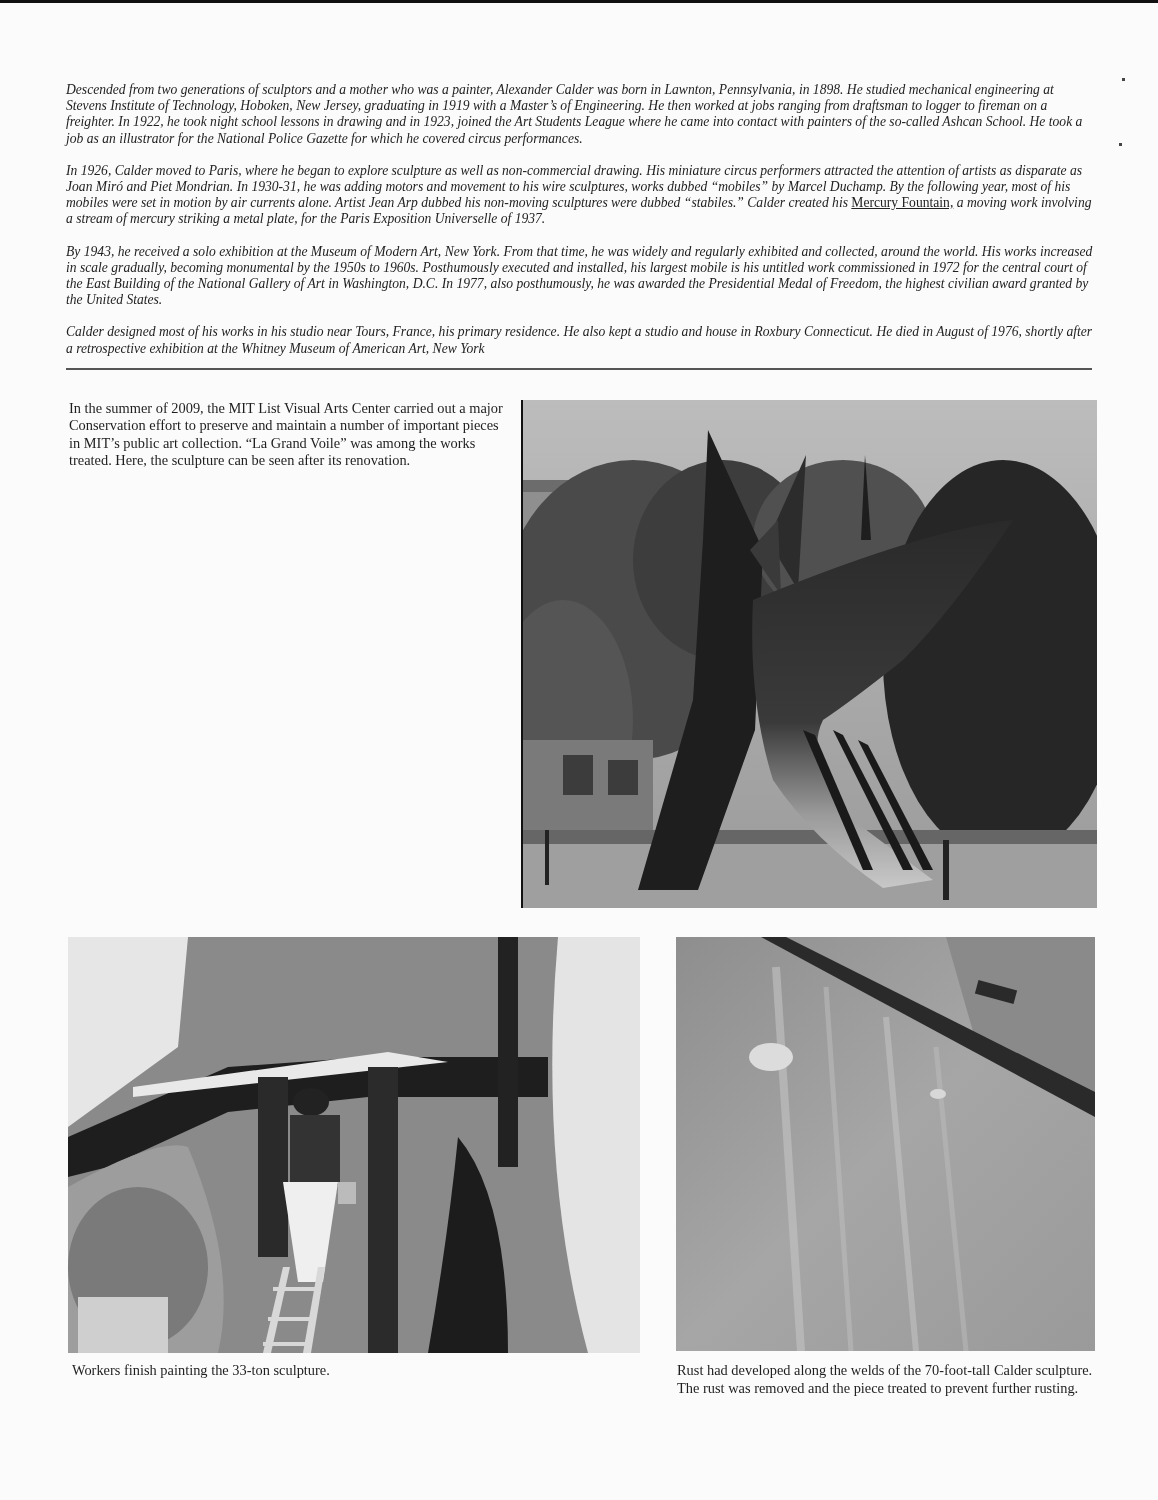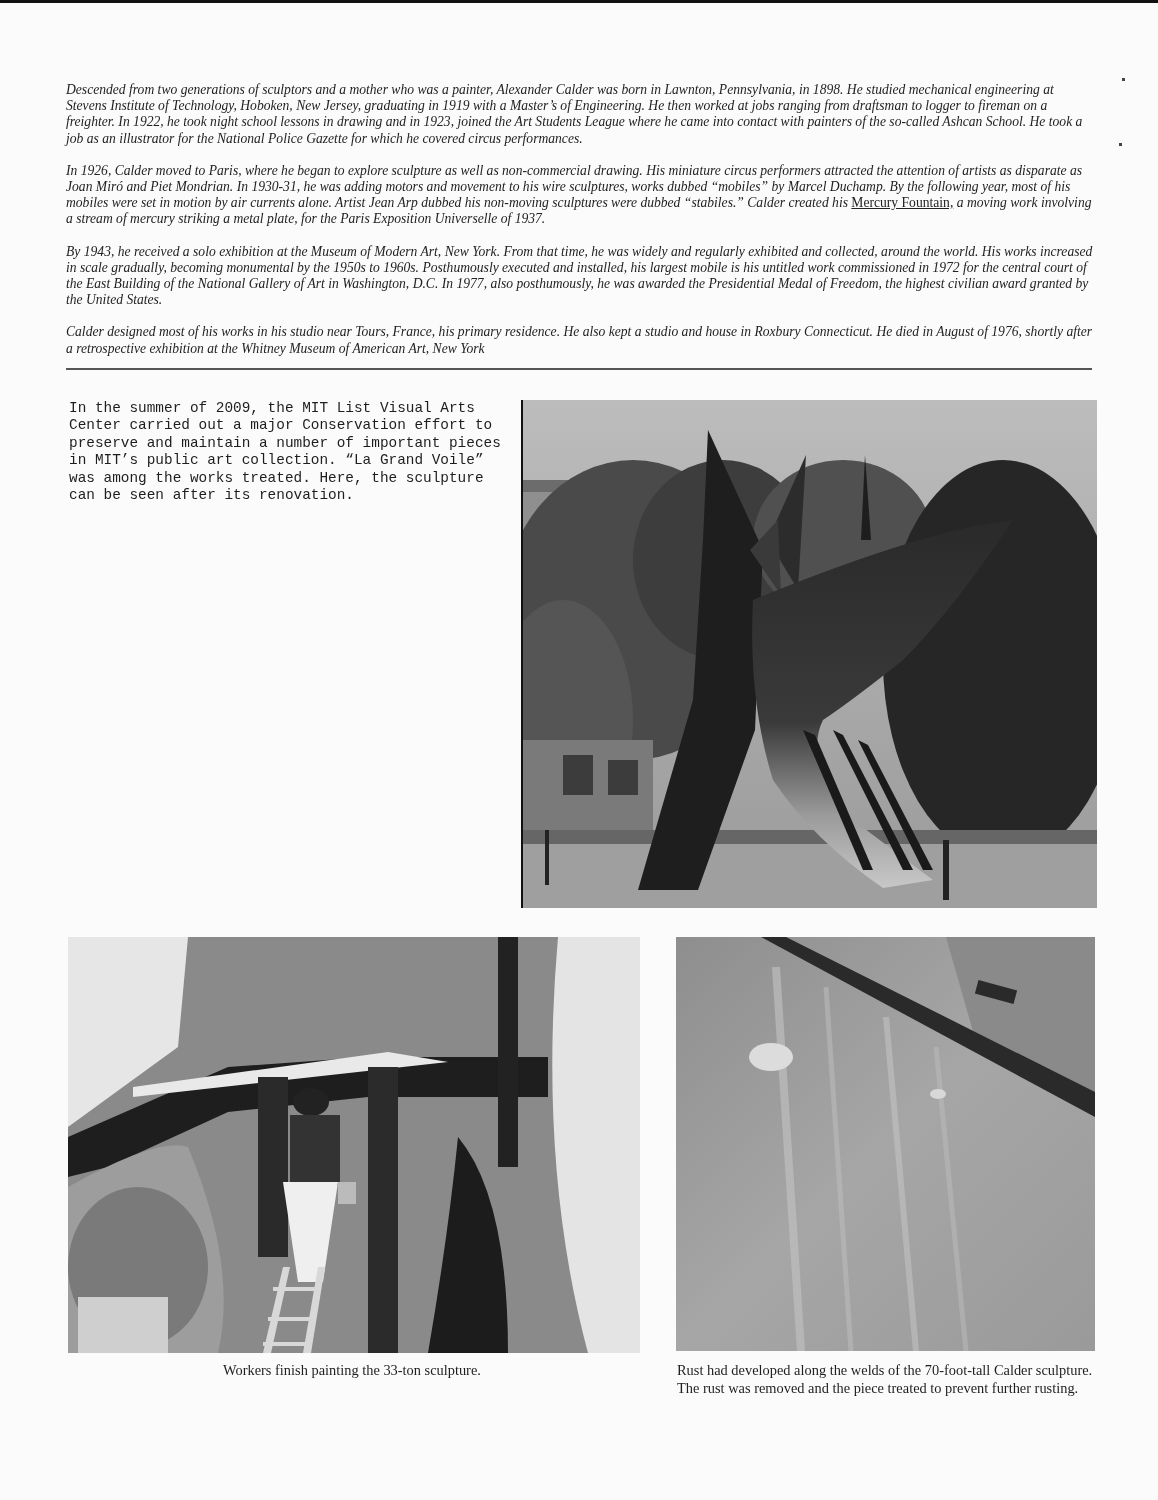--- a/index.html
+++ b/index.html
@@ -50,21 +50,21 @@
     }
     .intro {
       position: absolute;
       left: 69px;
       top: 400px;
       width: 435px;
       font-size: 14.4px;
       line-height: 17.4px;
       color: #1e1e1e;
     }
-    .intro p { margin: 0 0 17px 0; font-family: Liberation Mono, monospace; }
+    .intro p { margin: 0 0 17px 0; }
     .photo {
       position: absolute;
       overflow: hidden;
       background: #777;
     }
     .photo svg { display: block; width: 100%; height: 100%; }
     .photo-main {
       left: 521px; top: 400px;
       width: 574px; height: 508px;
       border-left: 2px solid #111;
@@ -76,21 +76,21 @@
     .photo-rust {
       left: 676px; top: 937px;
       width: 419px; height: 414px;
     }
     .caption {
       position: absolute;
       font-size: 14.4px;
       line-height: 17.6px;
       color: #1e1e1e;
     }
-    .caption-workers { left: 72px; top: 1362px; width: 560px; text-align: center; }
+    .caption-workers { left: 72px; top: 1362px; width: 560px; }
     .caption-rust { left: 677px; top: 1362px; width: 420px; }
   </style>
 </head>
 <body>
 
 <div class="top-edge"></div>
 
 <div class="scan-dot" style="left:1122px;top:78px;"></div>
 <div class="scan-dot" style="left:1119px;top:143px;"></div>
 

